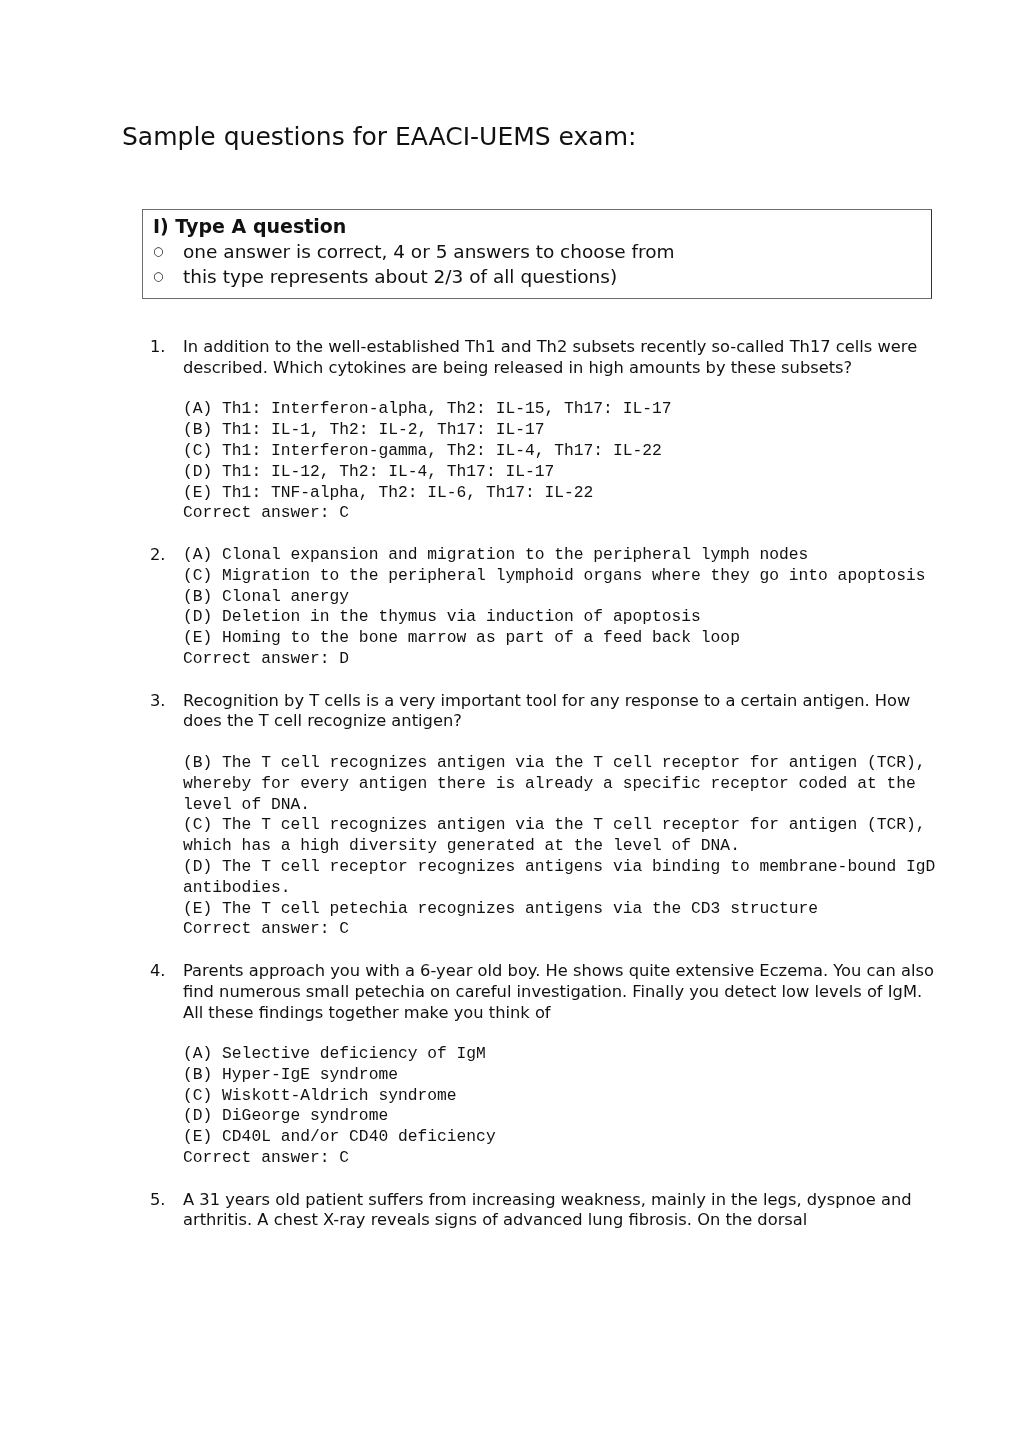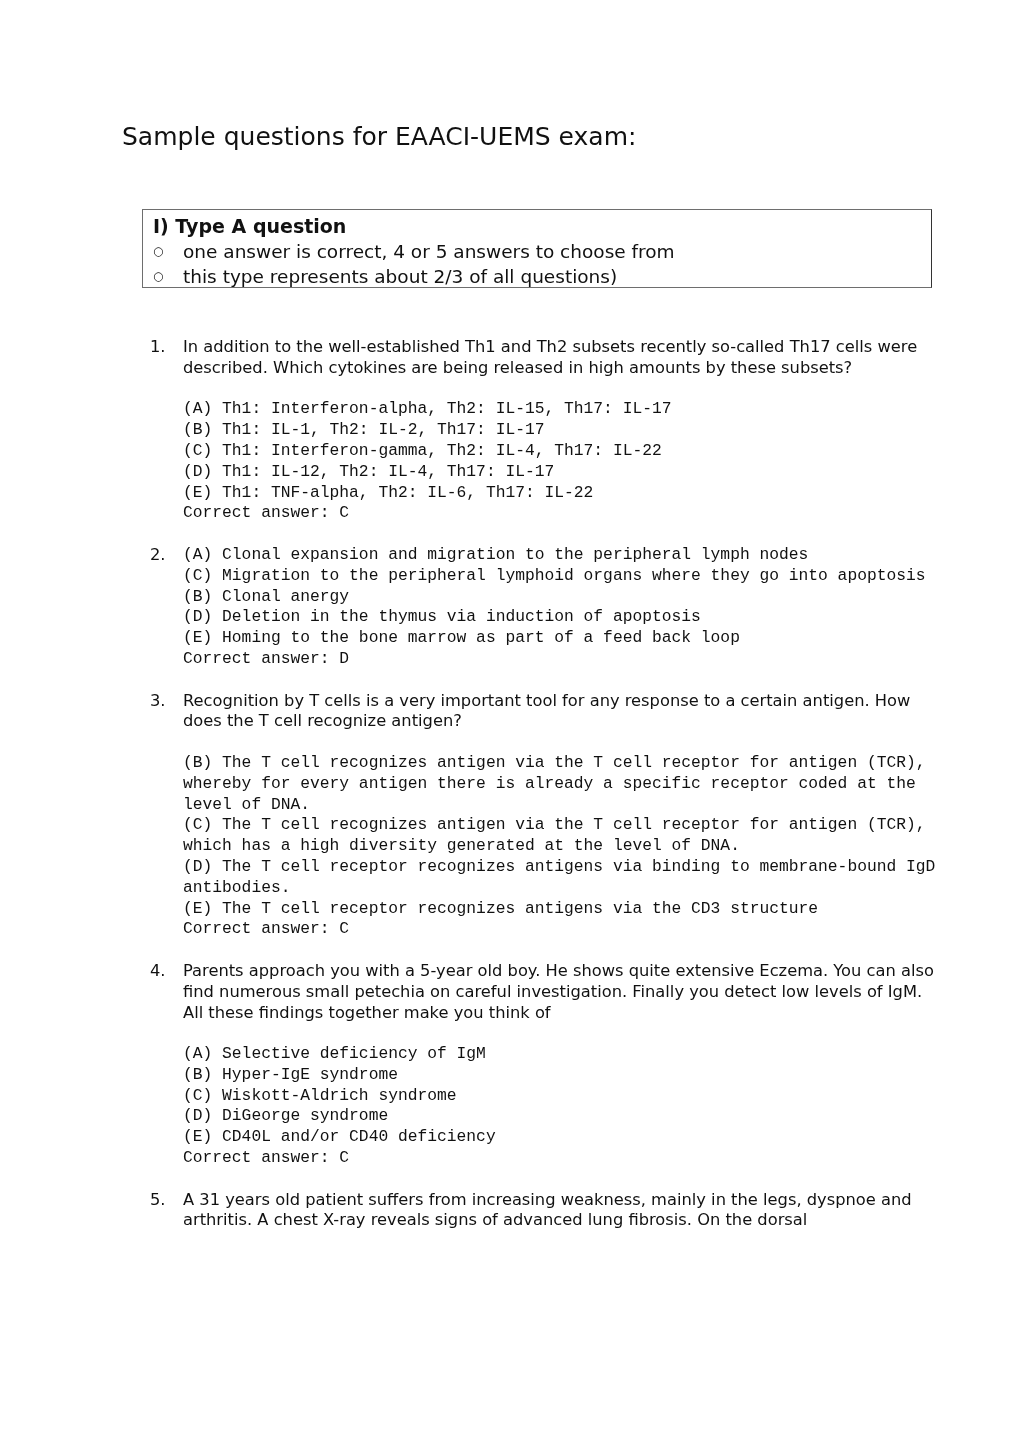--- a/index.html
+++ b/index.html
@@ -8,21 +8,21 @@
       font-family: "DejaVu Sans", "Liberation Sans", sans-serif;
       color: #111111;
     }
     .page-title {
       position: absolute; left: 122px; top: 122px;
       font-size: 25px; font-weight: normal; letter-spacing: 0px;
       margin: 0;
     }
     .info-box {
       position: absolute; left: 142px; top: 209px;
-      width: 790px; height: 79px;
+      width: 790px; height: 90px;
       border: 1.5px solid #6e6e6e;
       border-right-color: #333;
       box-sizing: border-box;
       padding: 3px 0 0 10px;
     }
     .info-box .box-title {
       font-size: 19px; font-weight: bold; line-height: 26px;
     }
     .info-box .bullet-row {
       font-size: 18.5px; line-height: 25px; display: flex;
@@ -85,29 +85,29 @@
     </div>
   </div>
 
   <div class="question">
     <span class="num">3.</span>
     <div class="body">
       <div class="stem">Recognition by T cells is a very important tool for any response to a certain antigen. How does the T cell recognize antigen?</div>
       <span class="option">(B) The T cell recognizes antigen via the T cell receptor for antigen (TCR), whereby for every antigen there is already a specific receptor coded at the level of DNA.</span>
       <span class="option">(C) The T cell recognizes antigen via the T cell receptor for antigen (TCR), which has a high diversity generated at the level of DNA.</span>
       <span class="option">(D) The T cell receptor recognizes antigens via binding to membrane-bound IgD antibodies.</span>
-      <span class="option">(E) The T cell receptor recognizes antigens via the CD3 structure</span>
+      <span class="option">(E) The T cell petechia recognizes antigens via the CD3 structure</span>
       <span class="answer">Correct answer: C</span>
     </div>
   </div>
 
   <div class="question">
     <span class="num">4.</span>
     <div class="body">
-      <div class="stem">Parents approach you with a 5-year old boy. He shows quite extensive Eczema. You can also find numerous small petechia on careful investigation. Finally you detect low levels of IgM. All these findings together make you think of</div>
+      <div class="stem">Parents approach you with a 6-year old boy. He shows quite extensive Eczema. You can also find numerous small petechia on careful investigation. Finally you detect low levels of IgM. All these findings together make you think of</div>
       <span class="option">(A) Selective deficiency of IgM</span>
       <span class="option">(B) Hyper-IgE syndrome</span>
       <span class="option">(C) Wiskott-Aldrich syndrome</span>
       <span class="option">(D) DiGeorge syndrome</span>
       <span class="option">(E) CD40L and/or CD40 deficiency</span>
       <span class="answer">Correct answer: C</span>
     </div>
   </div>
 
   <div class="question partial">

